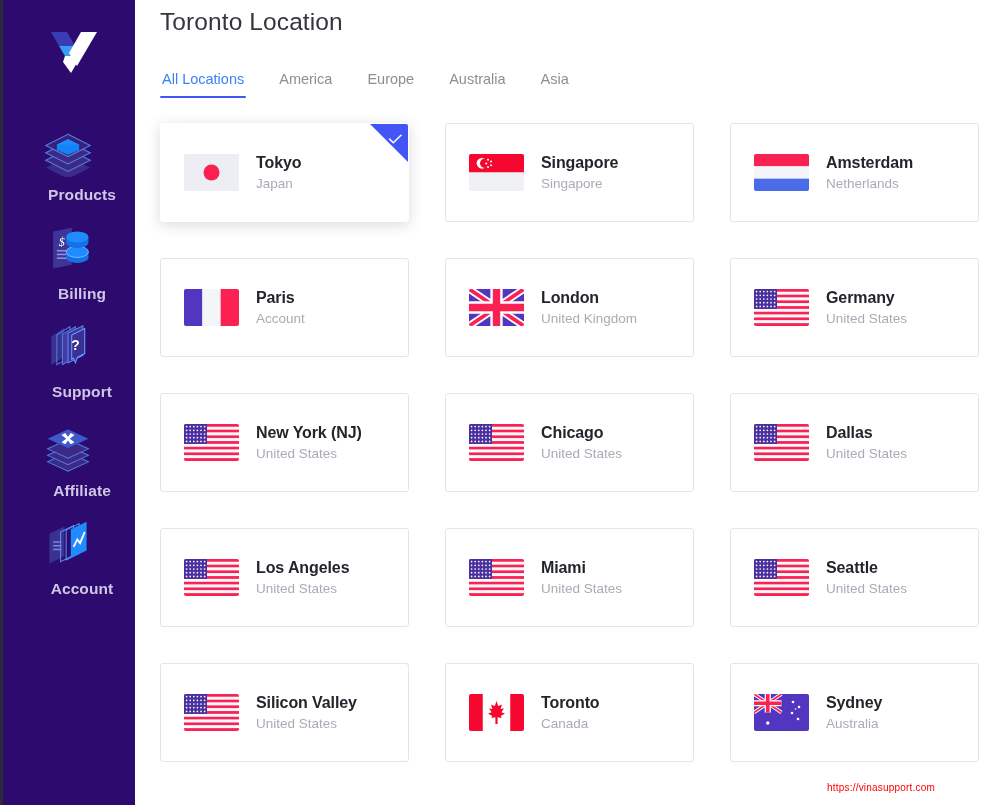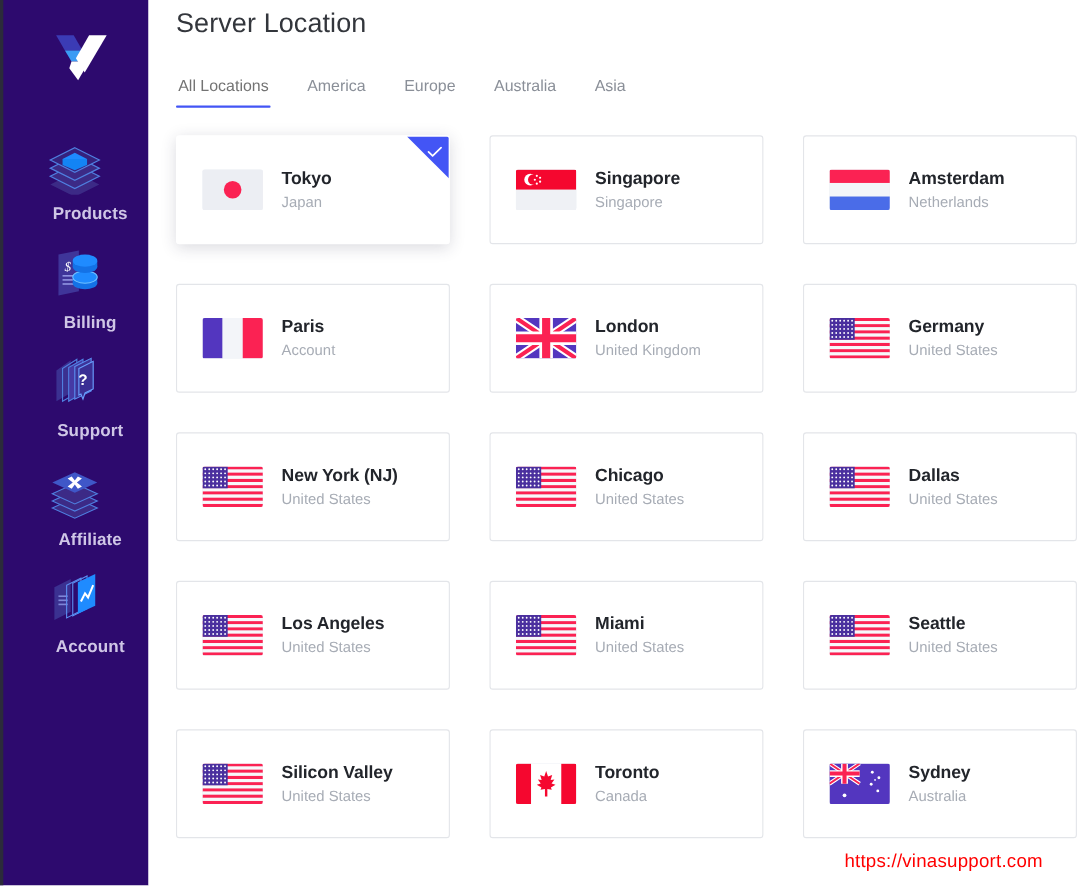--- a/index.html
+++ b/index.html
@@ -103,21 +103,21 @@
     margin-right: 31px;
     cursor: pointer;
     position: relative;
     line-height: 18px;
     white-space: nowrap;
     background: none;
     border: none;
     font-family: inherit;
   }
   .tab.active {
-    color: #737373;
+    color: #3b82f6;
   }
   .tab.active::after {
     content: "";
     position: absolute;
     left: 0; right: 0; bottom: 0;
     height: 2.5px;
     background: #4355f5;
     border-radius: 2px;
   }
 
@@ -180,23 +180,23 @@
   .loc-country {
     font-size: 13.5px;
     color: #a7acb5;
     line-height: 18px;
     margin-top: 2px;
   }
 
   
   .watermark {
     position: absolute;
-    right: 40px;
+    right: 53px;
     bottom: 12px;
-    font-size: 17px;
+    font-size: 10px;
     color: #ff0000;
     letter-spacing: .2px;
   }
 </style>
 </head>
 <body>
 
 <div class="app">
 
   <div class="edge-strip"></div>
@@ -287,21 +287,21 @@
           <path d="M36,30 L40,22 L43,26 L48,14" fill="none" stroke="#ffffff" stroke-width="2"></path>
         </svg>
       </span>
       <span class="nav-label">Account</span>
     </div>
 
   </nav>
 
   <main class="main">
 
-    <h1 class="page-title">Server Location</h1>
+    <h1 class="page-title">Toronto Location</h1>
 
     <div class="tabs">
       <button class="tab active">All Locations</button>
       <button class="tab">America</button>
       <button class="tab">Europe</button>
       <button class="tab">Australia</button>
       <button class="tab">Asia</button>
     </div>
 
     <div class="grid" id="location-grid">

